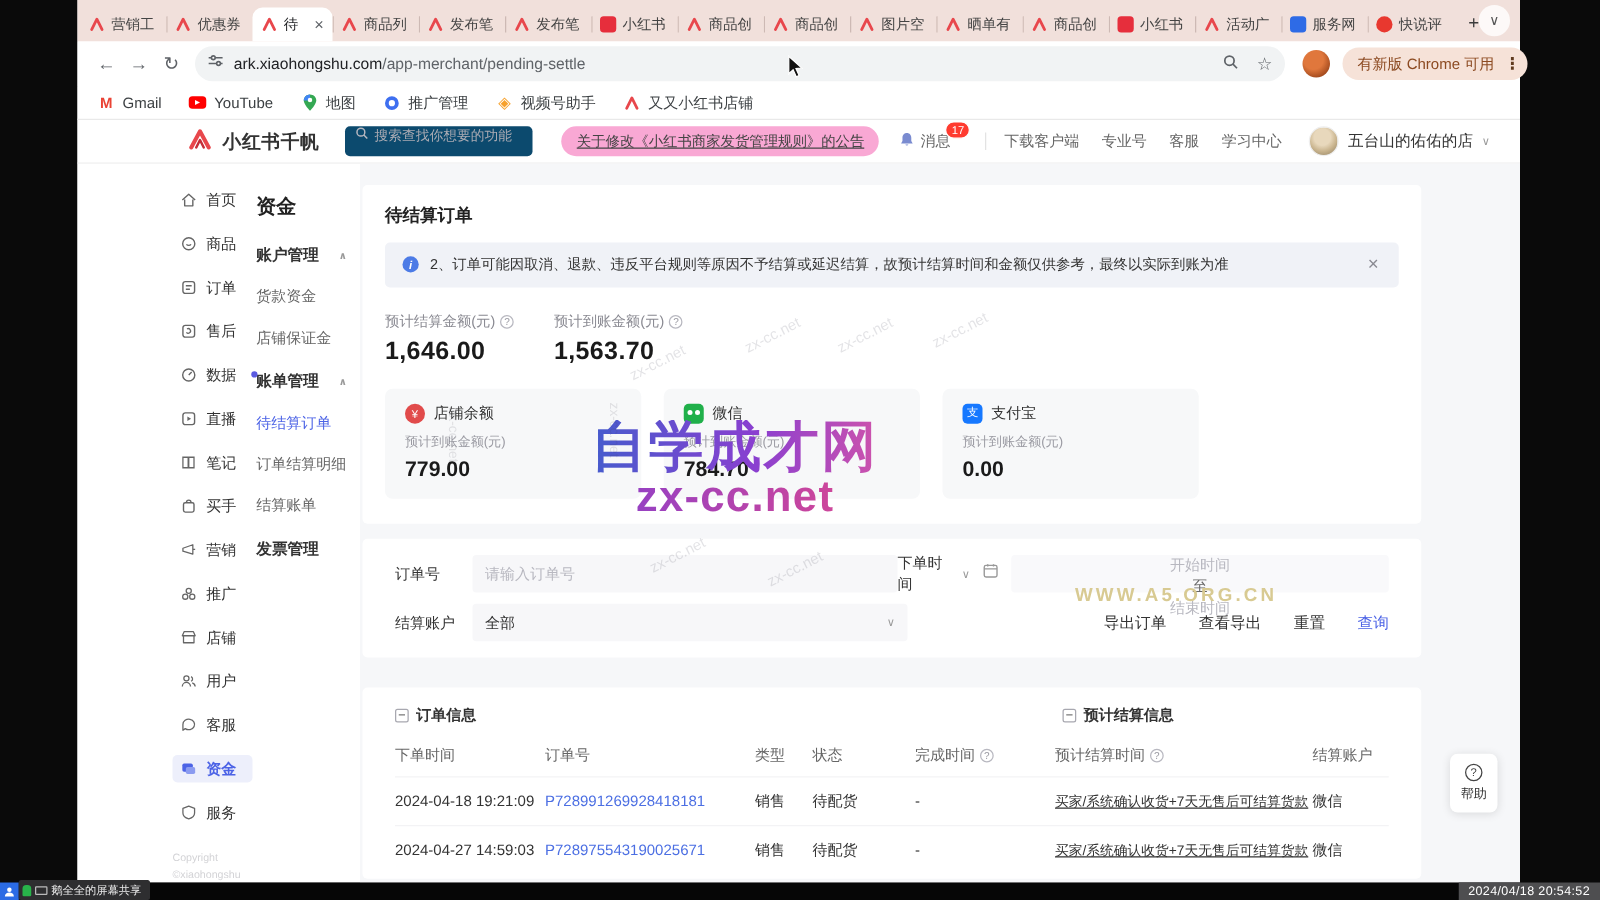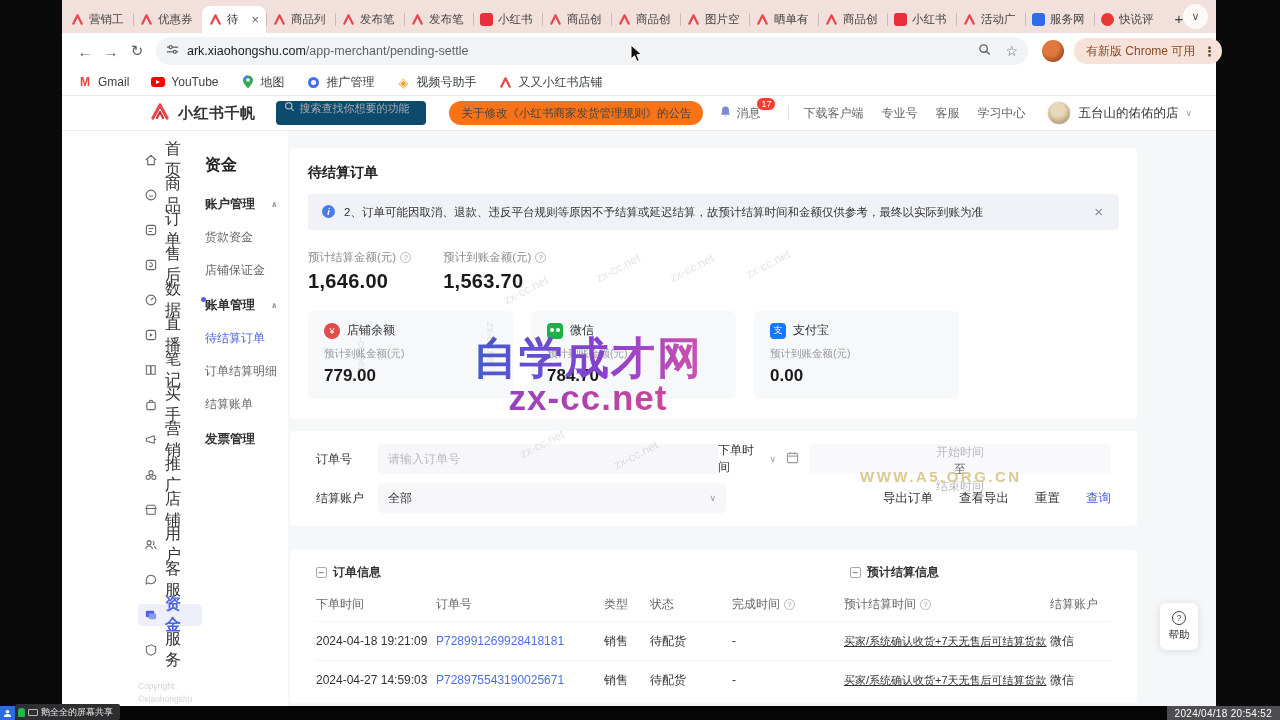--- a/index.html
+++ b/index.html
@@ -46,34 +46,34 @@
   .bi-yt::after { content:""; position:absolute; left:5px; top:2.5px; border-left:4px solid #fff; border-top:2.5px solid transparent; border-bottom:2.5px solid transparent; }
   .bi-promo { width:11px; height:11px; border:3px solid #3E6FF0; border-radius:50%; }
   .bi-video { color:#F7A12C; font-size:13px; }
 
   
   .app-header { height:35px; background:#fff; border-bottom:1px solid #EDEDED; display:flex; align-items:center; padding:0 24px 0 88px; flex:none; gap:0; }
   .brand { display:flex; align-items:center; gap:8px; flex:none; }
   .brand-name { font-size:15px; font-weight:bold; color:#333; letter-spacing:0.5px; }
   .hsearch { margin-left:20px; width:150px; height:24px; background:#0c4a6e; border-radius:4px; display:flex; padding:0 8px; gap:5px; flex:none; }
   .hsearch .ph { font-size:11px; color:#ABABB3; white-space:nowrap; }
-  .notice { margin-left:auto; height:24px; background:#f97316; border-radius:12px; display:flex; align-items:center; padding:0 12px; font-size:11.5px; color:#444; flex:none; }
+  .notice { margin-left:auto; height:24px; background:#f9a8d4; border-radius:12px; display:flex; align-items:center; padding:0 12px; font-size:11.5px; color:#444; flex:none;text-decoration:underline; }
   .msg { display:flex; gap:4px; margin-left:16px; position:relative; flex:none; font-size:12px; color:#666; }
   .badge { position:absolute; top:-8px; right:-16px; background:#FF3B30; color:#fff; font-size:9px; border-radius:8px; padding:1px 4px; border:1px solid #fff; }
   .hdiv { width:1px; height:14px; background:#E3E3E3; margin:0 14px 0 28px; flex:none; }
   .hlinks { display:flex; gap:18px; font-size:12px; color:#666; flex:none; }
   .shop { display:flex; align-items:center; gap:7px; margin-left:22px; flex:none; }
   .shop-avatar { width:24px; height:24px; border-radius:50%; background:radial-gradient(circle at 45% 35%, #E8D8BC 0 35%, #C9B48E 60%, #8A7A5C); border:1px solid #eee; }
   .shop-name { font-size:12.5px; color:#333; }
   .shop .caret { font-size:9px; color:#999; }
 
   
   .app-body { flex:1; display:flex; background:#fff; min-height:0; }
   .primary-nav { width:140px; flex:none; padding-top:18px; display:flex; flex-direction:column; }
-  .pn-item { display:flex; align-items:center; gap:7px; height:22px; margin:0 0 13px 80px; width:56px; font-size:16px; color:#333; border-radius:4px; padding:0 2px; flex:none; position:relative; }
+  .pn-item { display:flex; align-items:center; gap:7px; height:22px; margin:0 0 13px 80px; width:56px; font-size:12px; color:#333; border-radius:4px; padding:0 2px; flex:none; position:relative; }
   .pn-item svg { flex:none; }
   .pn-item.active { background:#EDEFFB; color:#4C63E6; font-weight:bold; margin-left:76px; padding:0 6px; width:64px; }
   .pn-dot { width:5px; height:5px; background:#5B5BE0; border-radius:50%; position:absolute; right:-8px; top:8px; }
   .copyright { margin:6px 0 0 76px; font-size:8.5px; color:#D3D3D6; line-height:1.5; }
 
   .sub-nav { width:86px; flex:none; padding:24px 0 0 3px; font-size:12px; color:#666; }
   .sn-title { font-size:16px; font-weight:bold; color:#222; margin-bottom:20px; }
   .sn-group { font-size:12.5px; font-weight:bold; color:#333; margin:18px 0 0; display:flex; align-items:center; gap:16px; }
   .sn-group .gc { font-size:8px; color:#999; }
   .sn-item { margin-top:16px; color:#666; }

